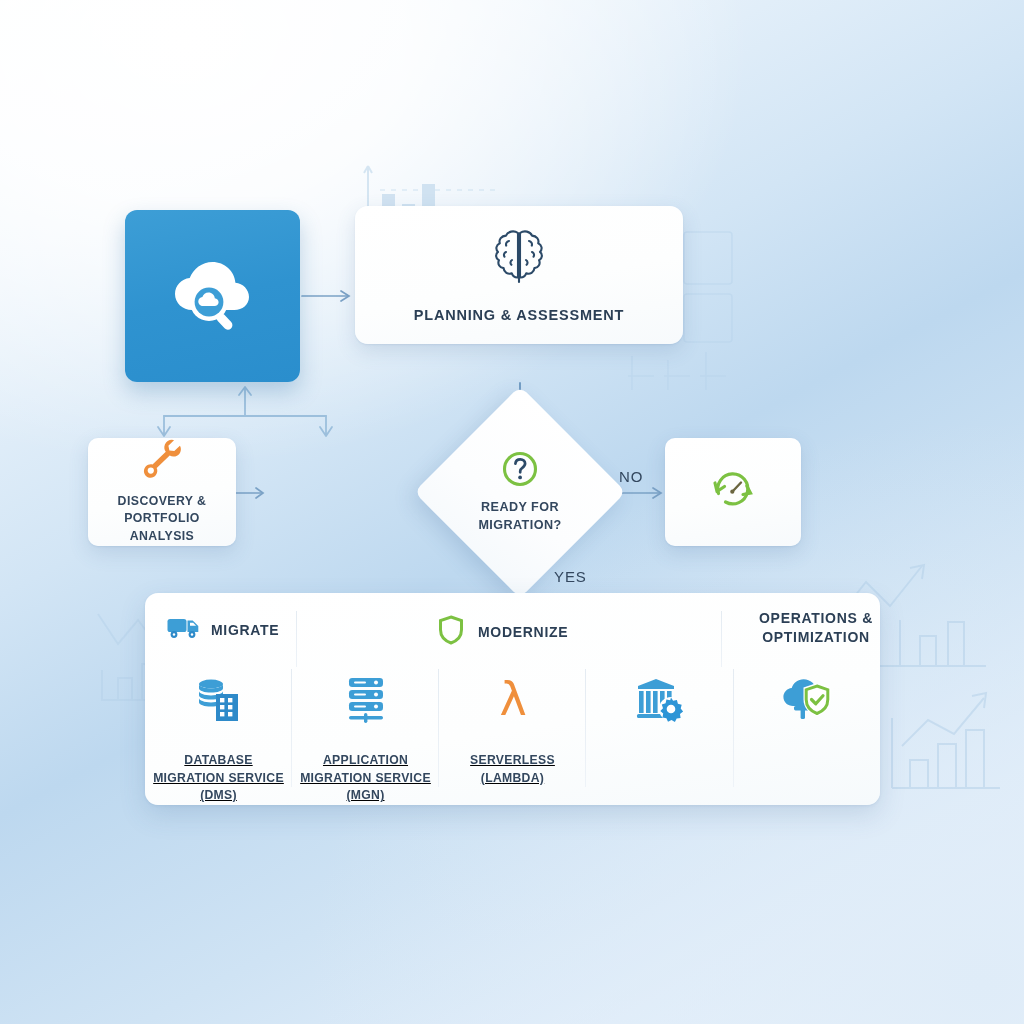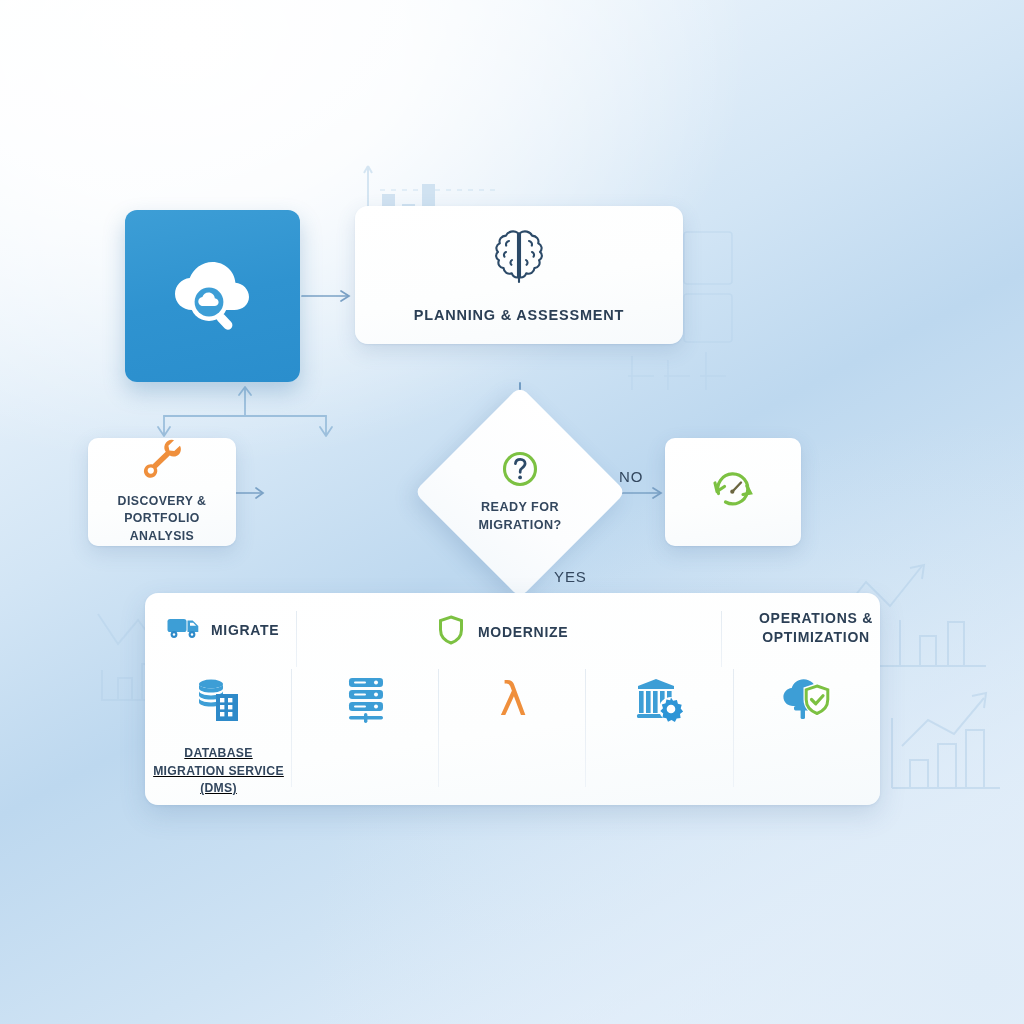--- a/index.html
+++ b/index.html
@@ -206,21 +206,21 @@
     flex: 1 1 0;
     display: flex;
     flex-direction: column;
     align-items: center;
     justify-content: flex-start;
     padding: 6px 6px 0;
     box-sizing: border-box;
     position: relative;
   }
   .col .svc-label {
-    margin-top: 16px;
+    margin-top: 23px;
     font-size: 12.2px;
     font-weight: 700;
     letter-spacing: 0.025em;
     line-height: 1.45;
     color: #33475e;
     text-align: center;
     text-transform: uppercase;
   }
   .vdiv {
     position: absolute;
@@ -510,30 +510,32 @@
               <rect x="11" y="6.4" width="12" height="2.2" rx="1.1"></rect>
               <rect x="11" y="18.4" width="12" height="2.2" rx="1.1"></rect>
               <rect x="11" y="30.4" width="12" height="2.2" rx="1.1"></rect>
             </g>
             <g fill="#3d9ed6">
               <rect x="6" y="41" width="34" height="3.4" rx="1.7"></rect>
               <rect x="21" y="38" width="3.4" height="10" rx="1.7"></rect>
             </g>
           </svg>
         </span>
+        <div class="svc-label">APPLICATION MIGRATION SERVICE (MGN)</div>
       </div>
 
       <div class="vdiv vdiv-col" style="left:293px;"></div>
 
       <div class="col">
         <span class="icon">
           <svg width="44" height="50" viewBox="0 0 44 50">
             <text x="22" y="40" text-anchor="middle" font-family="'DejaVu Sans', sans-serif" font-size="46" fill="#ef8f3c">λ</text>
           </svg>
         </span>
+        <div class="svc-label">SERVERLESS (LAMBDA)</div>
       </div>
 
       <div class="vdiv vdiv-col" style="left:440px;"></div>
 
       <div class="col">
         <span class="icon">
           <svg width="52" height="50" viewBox="0 0 52 50">
             <g fill="#3d9ed6">
               <path d="M4 11 L22 4 L40 11 V14 H4z"></path>
               <rect x="5" y="16" width="4.6" height="22"></rect>

